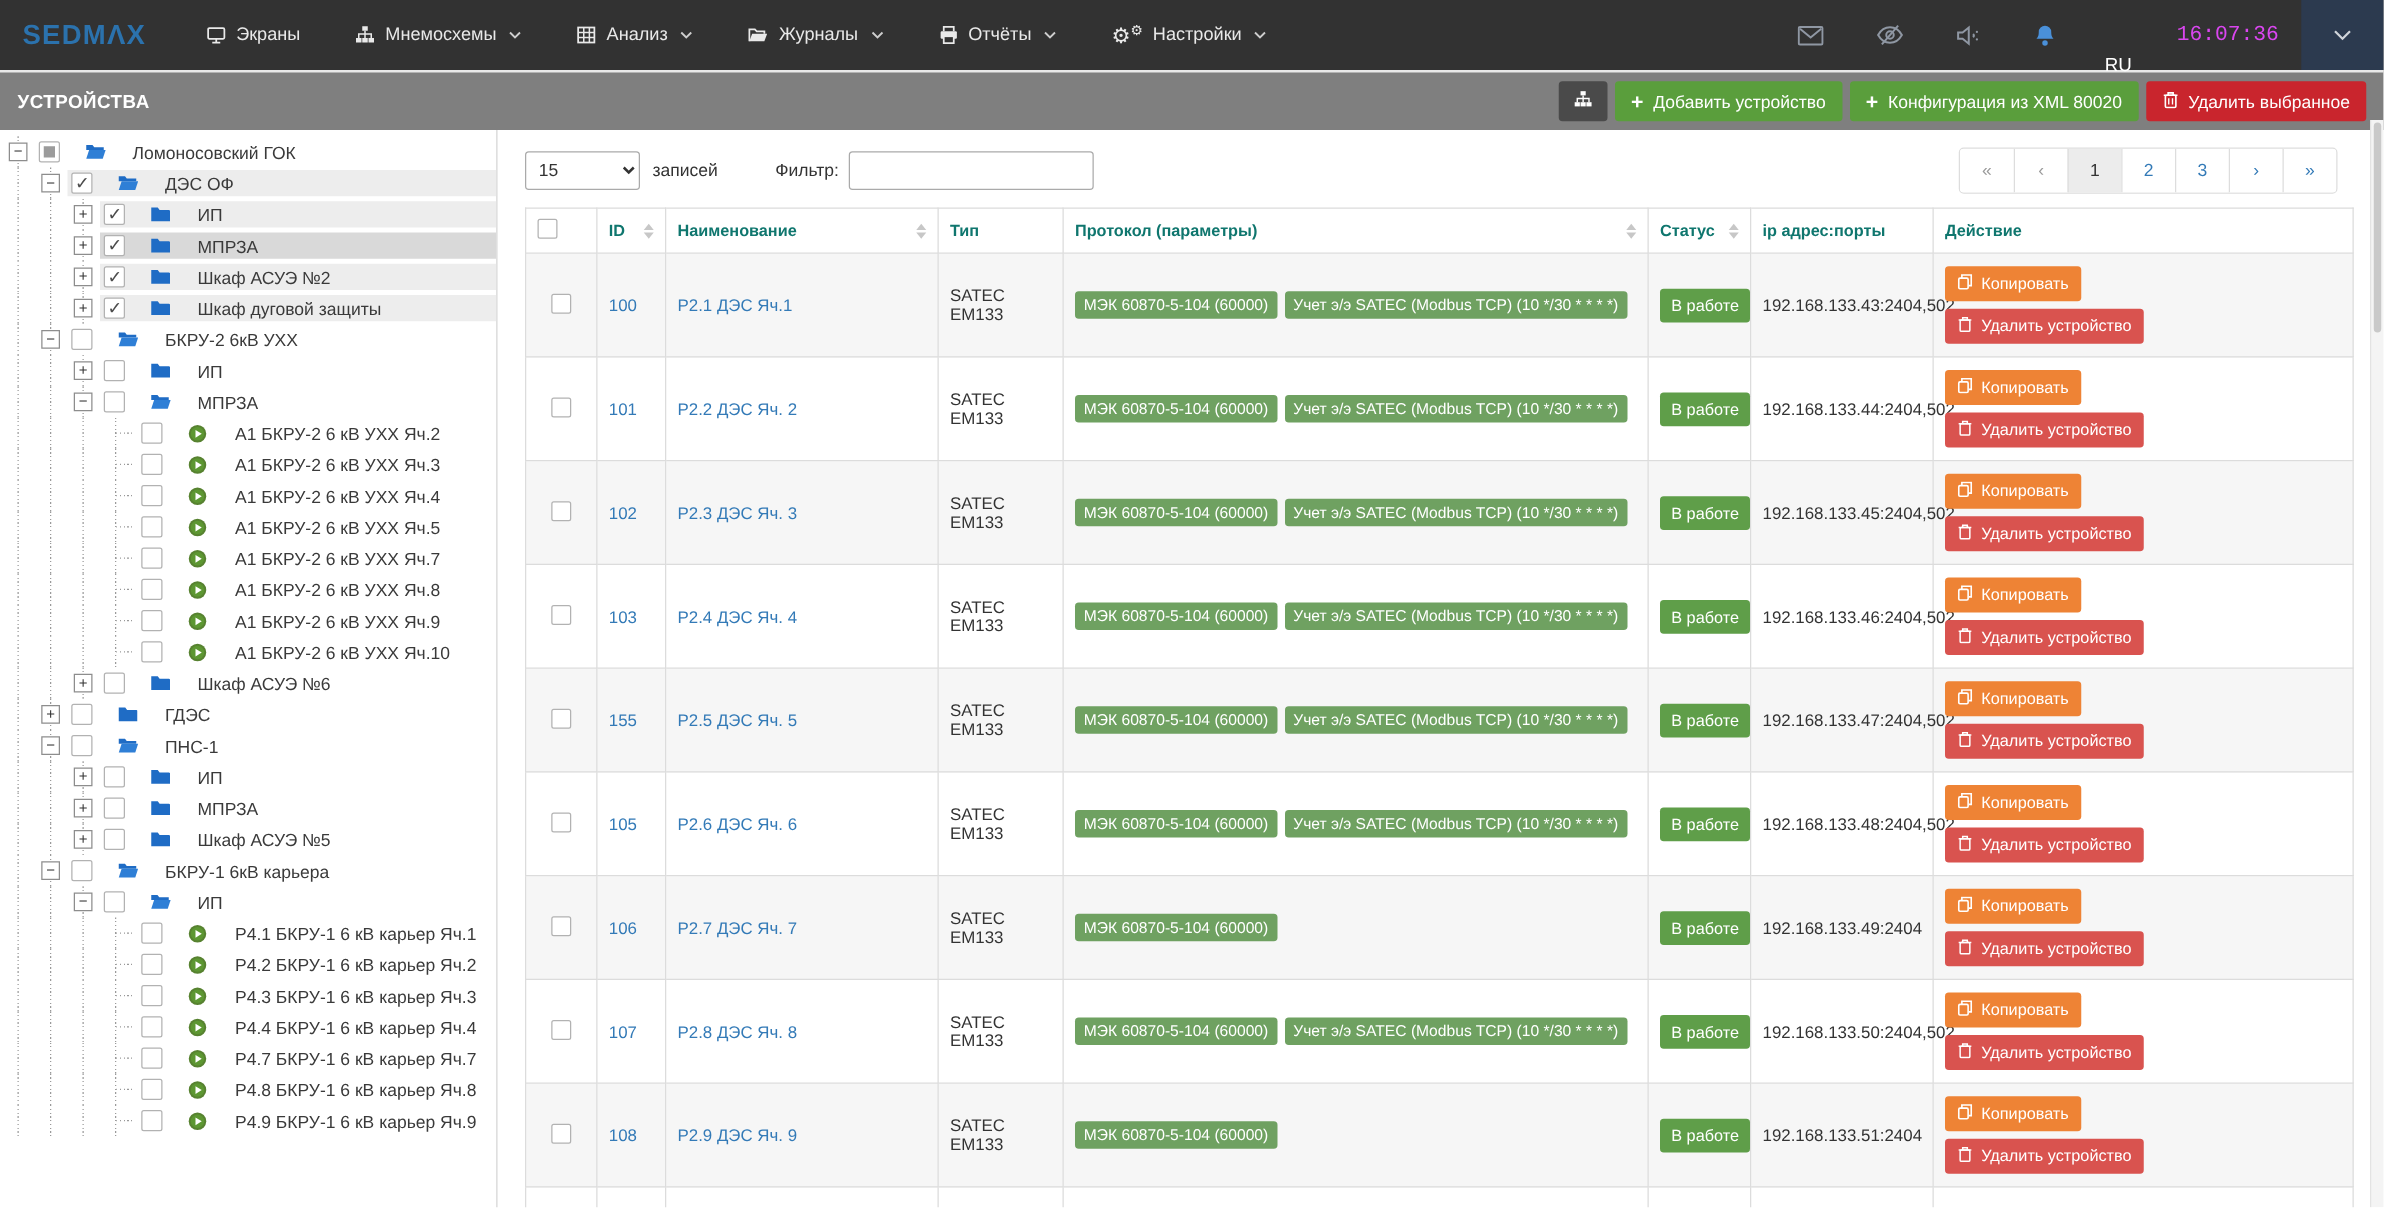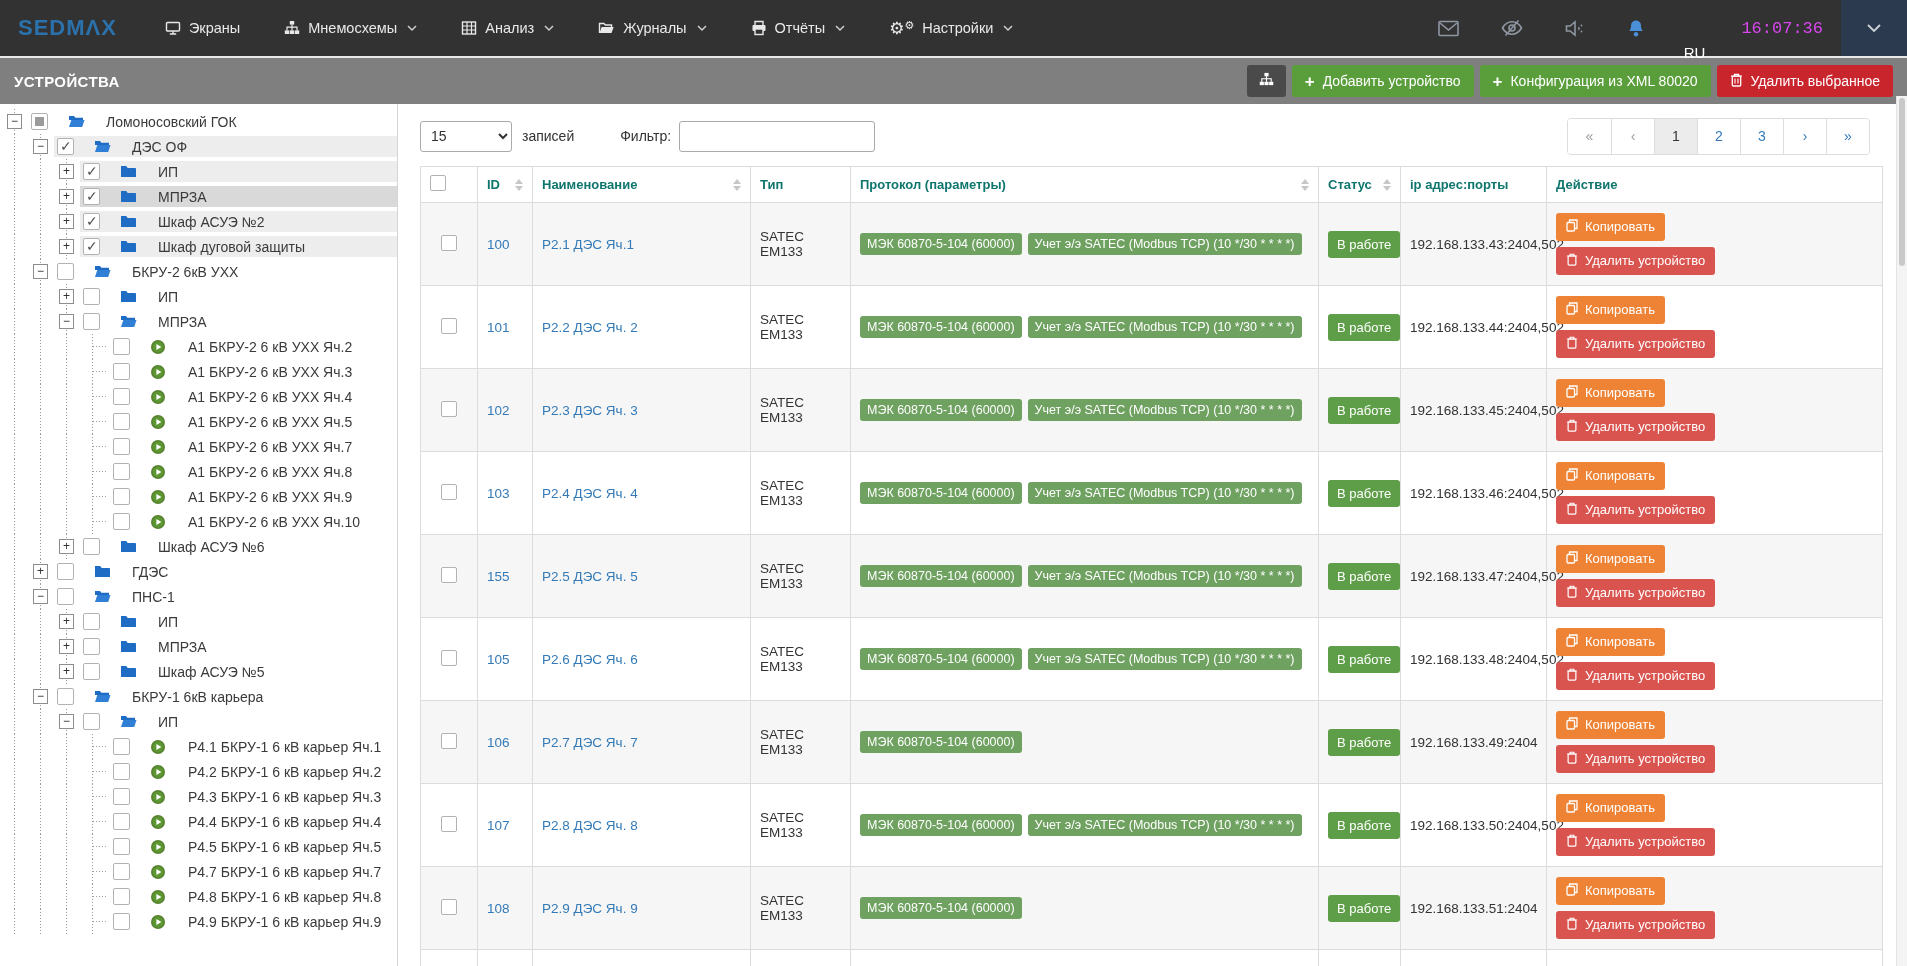--- a/index.html
+++ b/index.html
@@ -758,37 +758,20 @@
           <span class="lead-leaf"></span>
           <span class="anchor">
             <span class="cb"></span>
             <span class="t-ico">
               <svg width="16" height="16" viewBox="0 0 16 16">
                 <circle cx="8" cy="8" r="7" fill="#578230"></circle>
                 <circle cx="8" cy="8" r="5.4" fill="#5d9732"></circle>
                 <path d="M6.4 4.9l5 3.1-5 3.1z" fill="#fff"></path>
               </svg>
             </span>
-            <span class="t-label">Р4.5 БКРУ-1 6 кВ карьер Яч.5</span>
-          </span>
-        </div>
-        <div class="tree-item">
-          <span class="g"></span>
-          <span class="g"></span>
-          <span class="g"></span>
-          <span class="lead-leaf"></span>
-          <span class="anchor">
-            <span class="cb"></span>
-            <span class="t-ico">
-              <svg width="16" height="16" viewBox="0 0 16 16">
-                <circle cx="8" cy="8" r="7" fill="#578230"></circle>
-                <circle cx="8" cy="8" r="5.4" fill="#5d9732"></circle>
-                <path d="M6.4 4.9l5 3.1-5 3.1z" fill="#fff"></path>
-              </svg>
-            </span>
             <span class="t-label">Р4.7 БКРУ-1 6 кВ карьер Яч.7</span>
           </span>
         </div>
         <div class="tree-item">
           <span class="g"></span>
           <span class="g"></span>
           <span class="g"></span>
           <span class="lead-leaf"></span>
           <span class="anchor">
             <span class="cb"></span>

